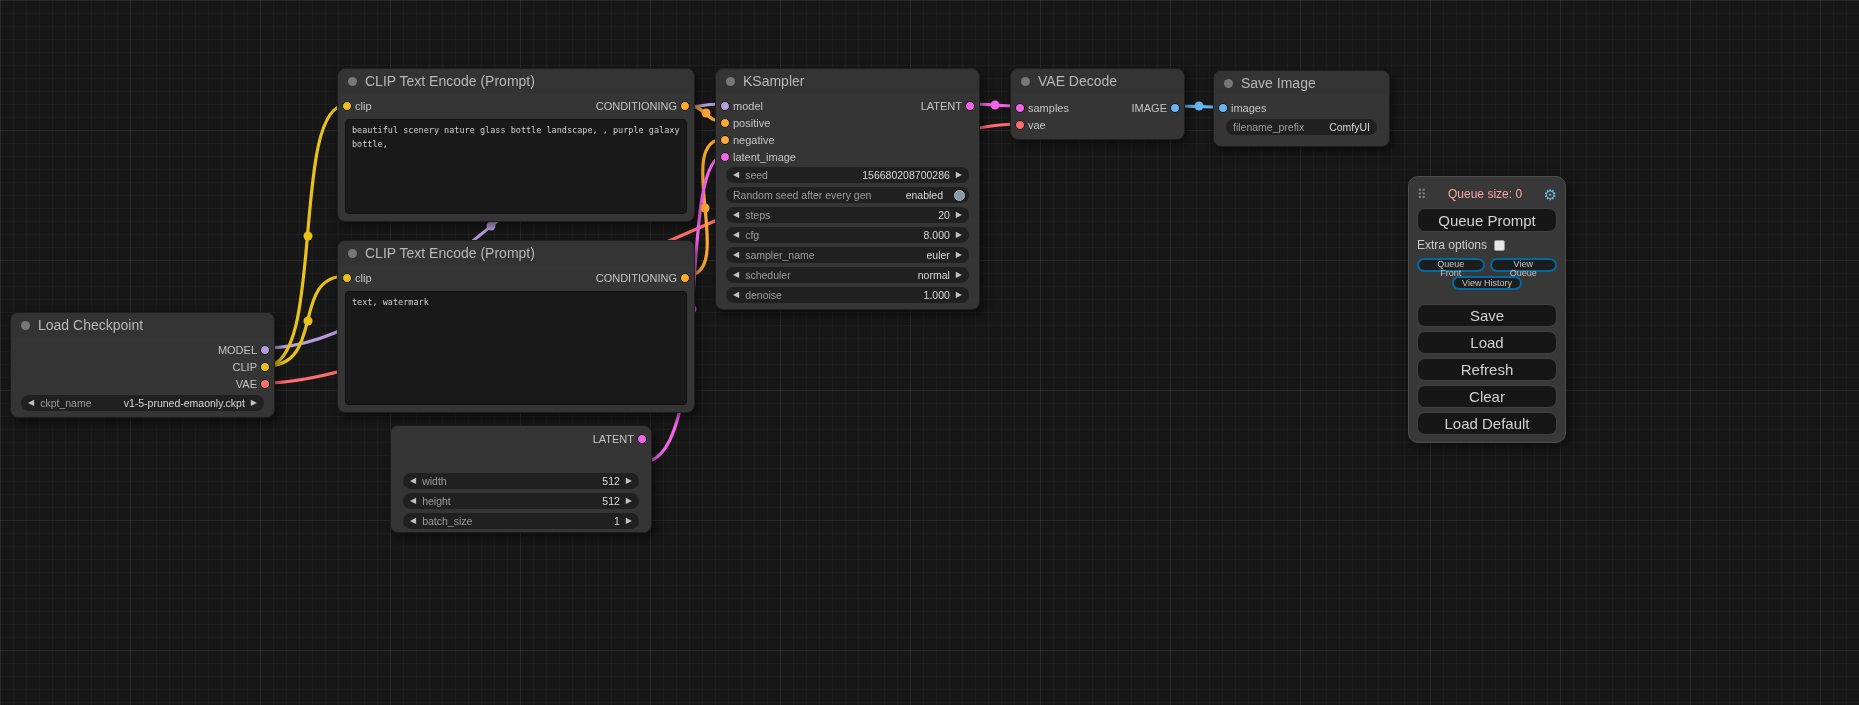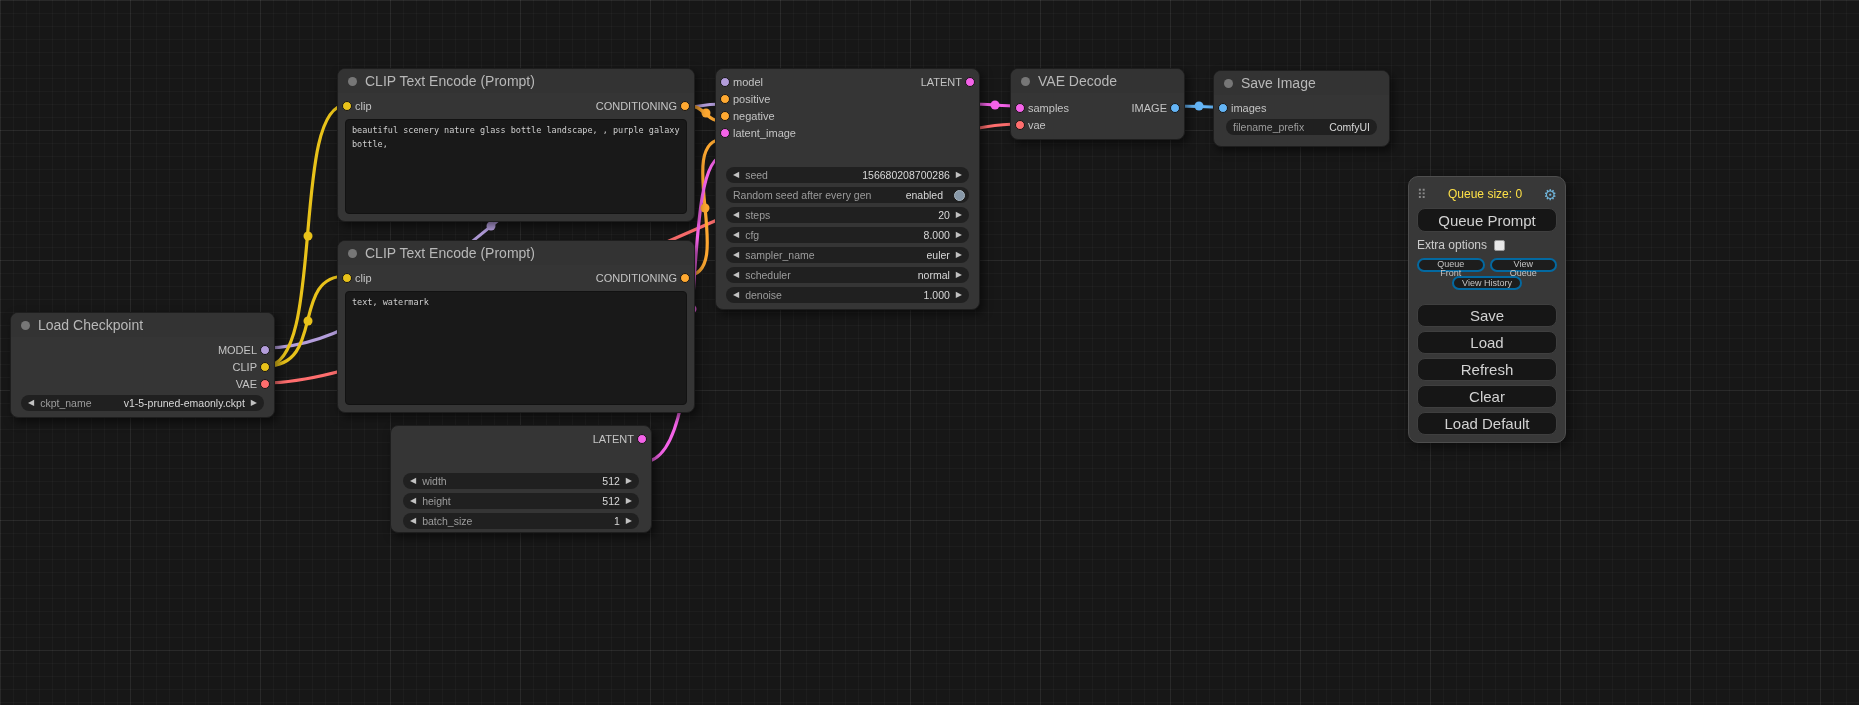--- a/index.html
+++ b/index.html
@@ -40,21 +40,21 @@
   .knob{width:11px;height:11px;border-radius:50%;background:#8798a8;border:1px solid #a9b6c0;flex:none;margin-left:5px;margin-right:-3px}
 
   .prompt-box{position:absolute;left:7px;right:7px;background:#191919;border:1px solid #121212;
     border-radius:4px;color:#cfcfcf;font-family:"DejaVu Sans Mono",monospace;font-size:8.5px;
     line-height:1.6;padding:4px 6px;white-space:pre-wrap;overflow:hidden}
 
   .menu{position:absolute;z-index:3;background:#383838;border:1px solid #4e4e4e;border-radius:10px;
     box-shadow:3px 4px 12px rgba(0,0,0,.5);padding:7px 8px;display:flex;flex-direction:column;gap:4px;color:#cfcfcf}
   .menu-header{display:flex;align-items:center;height:20px;font-size:12px}
   .drag-dots{color:#8a8a8a;font-size:13px;cursor:grab}
-  .queue-size{flex:1;text-align:center;color:#fde047}
+  .queue-size{flex:1;text-align:center;color:#fca5a5}
   .gear{color:#6fb3d8;font-size:15px;line-height:1;cursor:pointer}
   .btn{display:block;width:100%;background:#161616;border:1px solid #3f3f3f;color:#d2d2d2;
     border-radius:8px;cursor:pointer;font-family:"Liberation Sans",sans-serif}
   .btn.big{height:23px;font-size:15px}
   .btn.queue{height:24px;font-size:15px}
   .extra-row{display:flex;align-items:center;justify-content:flex-start;gap:7px;height:18px;font-size:12px;color:#cccccc}
   .checkbox{width:11px;height:11px;background:#e8e8e8;border-radius:2px;border:1px solid #9a9a9a;cursor:pointer}
   .small-row{display:flex;gap:5px}
   .small-row.center{justify-content:center}
   .btn.small{width:auto;flex:1;height:14px;font-size:9px;border-radius:9px;border:2px solid #0369a1;background:#1d1d1d;color:#c4c4c4;padding:0 8px;line-height:1}
@@ -159,20 +159,24 @@
     </div>
     <div class="widget" style="top:87px;left:12px;right:12px">
       <span class="arrow">◀</span>
       <span class="wlabel">batch_size</span>
       <span class="wvalue">1</span>
       <span class="arrow">▶</span>
     </div>
   </div>
 
   <div class="node" style="left:715px;top:68px;width:265px;height:242px">
+    <div class="node-title">
+      <span class="collapse-dot"></span>
+      <span>KSampler</span>
+    </div>
     <div class="slot" style="margin-top:4px">
       <span class="sdot in c-model"></span>
       <span>model</span>
       <span class="out-label">LATENT</span>
       <span class="sdot out c-latent"></span>
     </div>
     <div class="slot">
       <span class="sdot in c-cond"></span>
       <span>positive</span>
     </div>

